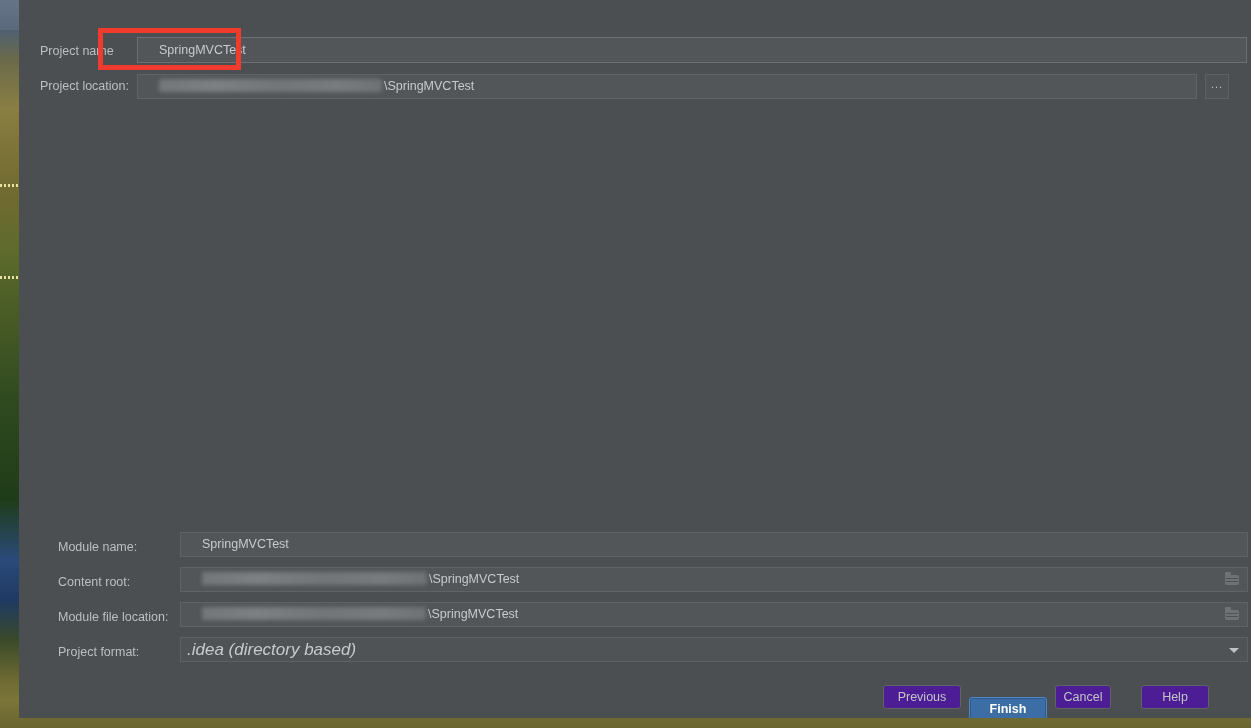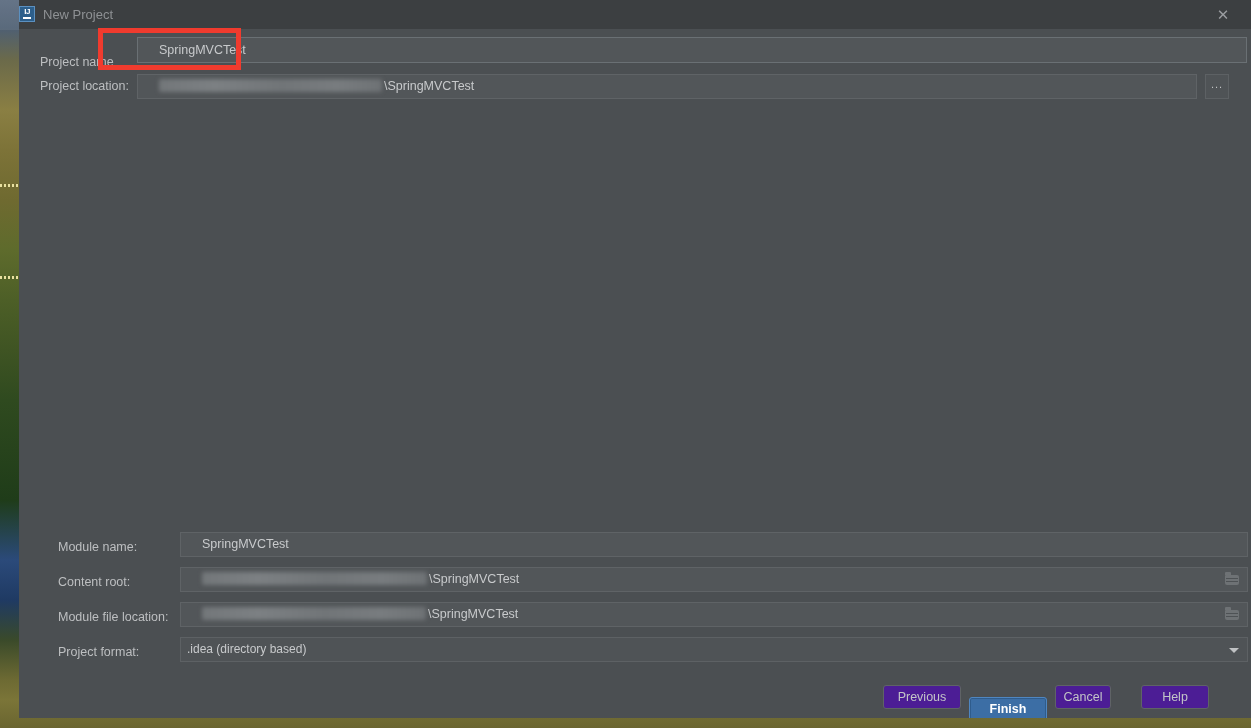--- a/index.html
+++ b/index.html
@@ -216,24 +216,25 @@
 
   
   #project-format {
     position: absolute;
     left: 161px; top: 637px;
     width: 1068px; height: 25px;
     background: #4f5356;
     border: 1px solid #5d6164;
     box-sizing: border-box;
     color: #c8cacc;
-    font-size: 12px;
+    font-size: 17px;
     line-height: 23px;
     padding-left: 6px;
     cursor: pointer;
+    font-style: italic;
   }
   #project-format-arrow {
     position: absolute;
     right: 8px; top: 10px;
     width: 0; height: 0;
     border-left: 5px solid transparent;
     border-right: 5px solid transparent;
     border-top: 5px solid #c0c2c4;
   }
 
@@ -275,27 +276,22 @@
 <body>
 
 <div id="desktop">
   <div class="wall-streak" style="top:0px;height:30px;"></div>
   <div class="dots" style="top:184px;"></div>
   <div class="dots" style="top:276px;"></div>
 </div>
 
 <div id="dialog">
 
-  <div id="titlebar">
-    <div class="ij-logo">IJ</div>
-    <div id="title-text">New Project</div>
-    <div id="close-btn">✕</div>
-  </div>
-
-  <div class="field-label" style="left:21px; top:44px;margin-top:11px;">Project name</div>
+
+  <div class="field-label" style="left:21px; top:44px;">Project name</div>
   <div class="txtfield focused" style="left:118px; top:37px; width:1110px; height:26px; line-height:24px;">SpringMVCTest</div>
 
   <div class="field-label" style="left:21px; top:79px;">Project location:</div>
   <div class="txtfield" style="left:118px; top:74px; width:1060px; height:25px; line-height:23px;">
     <span class="redact" style="width:223px;"></span><span>\SpringMVCTest</span>
   </div>
   <div id="browse-btn">...</div>
 
 
   <div class="field-label" style="left:39px; top:540px;">Module name:</div>

